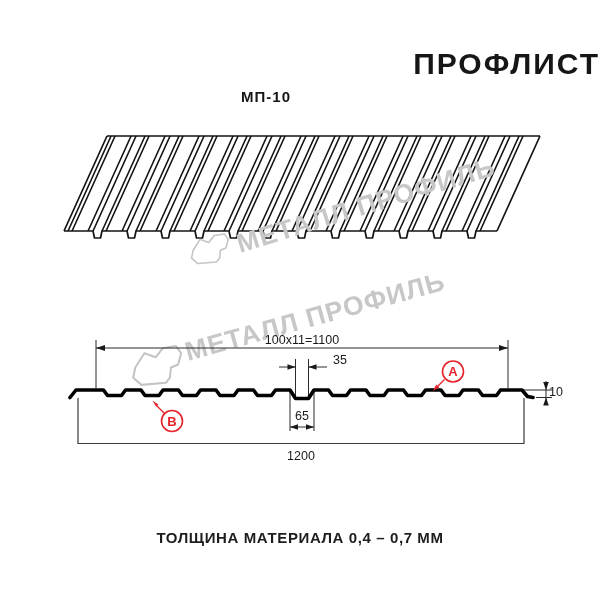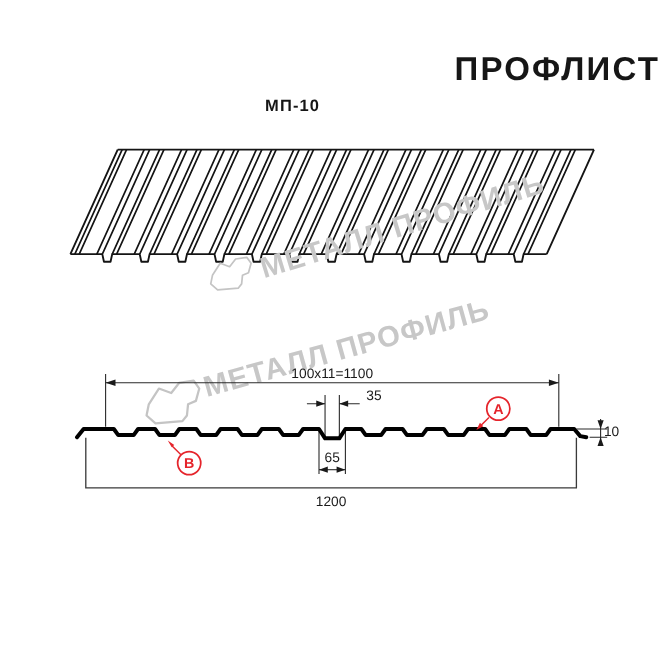--- a/index.html
+++ b/index.html
@@ -135,14 +135,15 @@
       <g>
         <circle cx="172" cy="421" r="10.5" stroke="#e5242b" stroke-width="1.6" fill="none"></circle>
         <text class="redtxt" x="172" y="425.5" text-anchor="middle">B</text>
         <path d="M164.5,413.5 L156.5,405.5" stroke="#e5242b" stroke-width="1.3" fill="none"></path>
         <path d="M152.5,400.5 L158.4,404.6 L156.1,406.7 Z" fill="#e5242b"></path>
       </g>
 
     </g>
   </svg>
 
+  <div class="footer">ТОЛЩИНА МАТЕРИАЛА 0,4 – 0,7 ММ</div>
 
 </div>
 
 </body></html>

